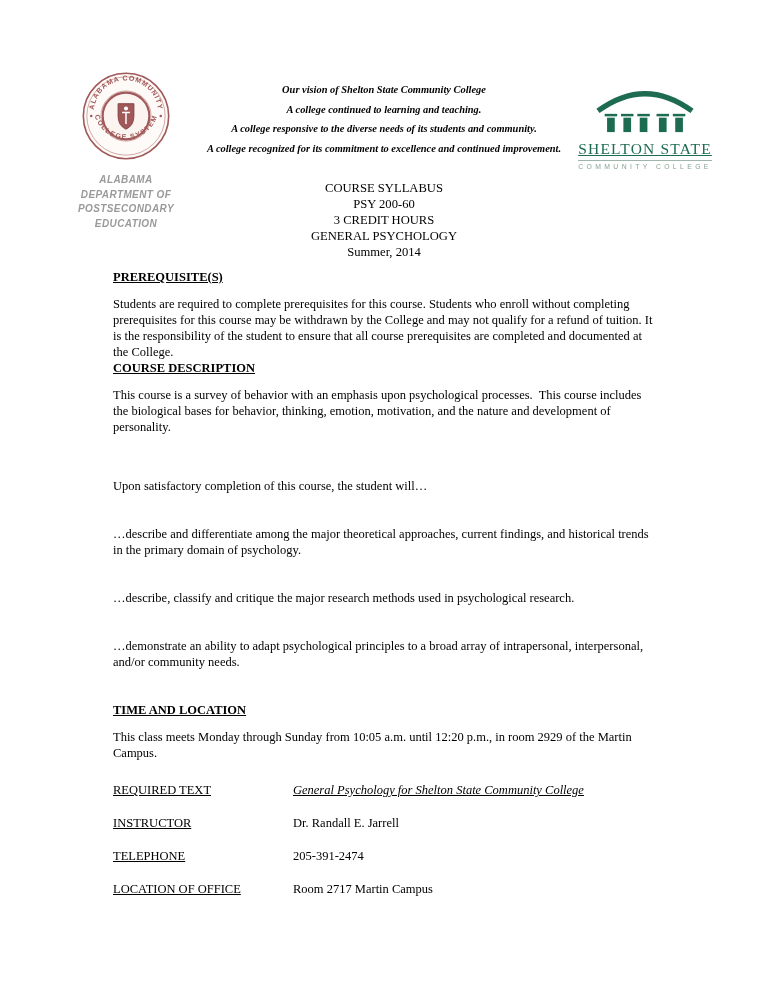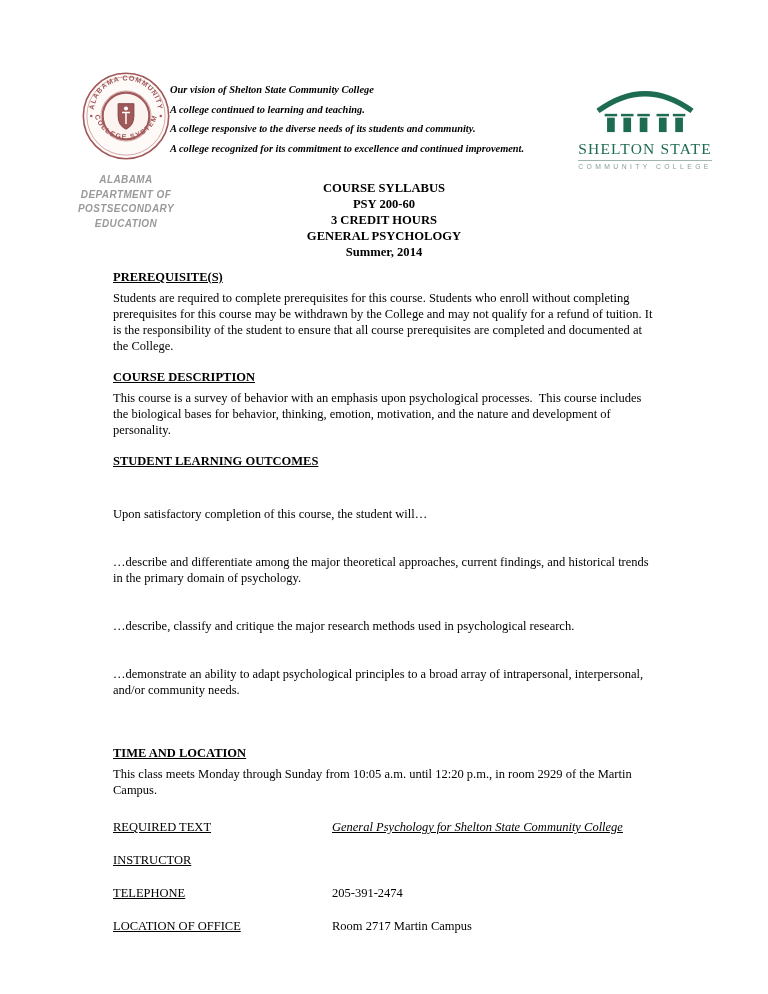--- a/index.html
+++ b/index.html
@@ -15,51 +15,52 @@
   }
   
   .header { position:relative; height:180px; }
   .seal-wrap { position:absolute; left:62px; top:72px; width:128px; text-align:center; }
   .seal-caption {
     margin-top:9px;
     font-family:"Liberation Sans","DejaVu Sans",sans-serif;
     font-size:10px; font-weight:bold; font-style:italic;
     color:#9a9a9a; letter-spacing:.4px; line-height:1.45;
   }
-  .vision { position:absolute; left:170px; right:170px; top:84px; text-align:left; }
+  .vision { position:absolute; left:170px; right:170px; top:84px; text-align:center; }
   .vision-line {
     font-size:10.4px; font-weight:bold; font-style:italic;
     margin-bottom:8.5px; white-space:nowrap;
   }
   .shelton { position:absolute; left:576px; top:86px; width:138px; text-align:center; }
   .shelton-name {
     margin-top:2px;
     font-size:15.5px; color:#1d6b50; letter-spacing:1.2px;
     font-family:"Liberation Serif","DejaVu Serif",serif;
+    text-decoration:underline;
   }
   .shelton-rule { height:1px; background:#9fb5aa; margin:2px 2px 2px 2px; }
   .shelton-sub {
     font-family:"Liberation Sans","DejaVu Sans",sans-serif;
     font-size:6.8px; letter-spacing:3.4px; color:#86a296;
   }
   
-  .title-block { text-align:center; font-weight:bold; font-size:12.6px; line-height:16px; }
+  .title-block { text-align:center; font-weight:normal; font-size:12.6px; line-height:16px; }
   
   .content { margin:9px 110px 0 113px; font-size:12.5px; line-height:16px; }
-  .sec-head { font-size:12.5px; font-weight:bold; text-decoration:underline; margin-top:15px; }
+  .sec-head { font-size:12.5px; font-weight:bold; text-decoration:underline; }
   .sec-head.first { margin-top:0; }
-  .para { margin-top:5px; white-space:pre-wrap; }
+  .para { margin-top:11px; white-space:pre-wrap; }
   .para .line { white-space:pre-wrap; }
   
   .details { margin-top:21px; }
   .detail-row { display:flex; margin-bottom:17px; align-items:flex-start; }
   .detail-label {
     flex:0 0 180px; font-weight:normal; text-decoration:underline;
   }
-  .detail-value { flex:1 1 auto; white-space:pre-wrap;margin-left:39px; }
+  .detail-value { flex:1 1 auto; white-space:pre-wrap; }
   .detail-value.italic-underline { font-style:italic; text-decoration:underline; }
 </style>
 </head>
 <body>
 
 <div class="page">
 
   <div class="header">
 
     <div class="seal-wrap">
@@ -128,40 +129,40 @@
   </div>
 
   <div class="content">
 
     <h2 class="sec-head first">PREREQUISITE(S)</h2>
     <p class="para">Students are required to complete prerequisites for this course. Students who enroll without completing prerequisites for this course may be withdrawn by the College and may not qualify for a refund of tuition. It is the responsibility of the student to ensure that all course prerequisites are completed and documented at the College.</p>
 
     <h2 class="sec-head">COURSE DESCRIPTION</h2>
     <p class="para">This course is a survey of behavior with an emphasis upon psychological processes.  This course includes the biological bases for behavior, thinking, emotion, motivation, and the nature and development of personality.</p>
 
-    <h2 class="sec-head">STUDENT LEARNING OUTCOMES</h2>
     <div class="para">
       <div class="line">Upon satisfactory completion of this course, the student will…</div>
       <div class="line">…describe and differentiate among the major theoretical approaches, current findings, and historical trends in the primary domain of psychology.</div>
       <div class="line">…describe, classify and critique the major research methods used in psychological research.</div>
       <div class="line">…demonstrate an ability to adapt psychological principles to a broad array of intrapersonal, interpersonal, and/or community needs.</div>
     </div>
 
     <h2 class="sec-head">TIME AND LOCATION</h2>
     <p class="para">This class meets Monday through Sunday from 10:05 a.m. until 12:20 p.m., in room 2929 of the Martin Campus.</p>
 
     <div class="details">
 
       <div class="detail-row">
         <div class="detail-label">REQUIRED TEXT</div>
         <div class="detail-value italic-underline">General Psychology for Shelton State Community College</div>
       </div>
 
       <div class="detail-row">
         <div class="detail-label">INSTRUCTOR</div>
+        <div class="detail-value">Dr. Randall E. Jarrell</div>
       </div>
 
       <div class="detail-row">
         <div class="detail-label">TELEPHONE</div>
         <div class="detail-value">205-391-2474</div>
       </div>
 
 
       <div class="detail-row">
         <div class="detail-label">LOCATION OF OFFICE</div>

